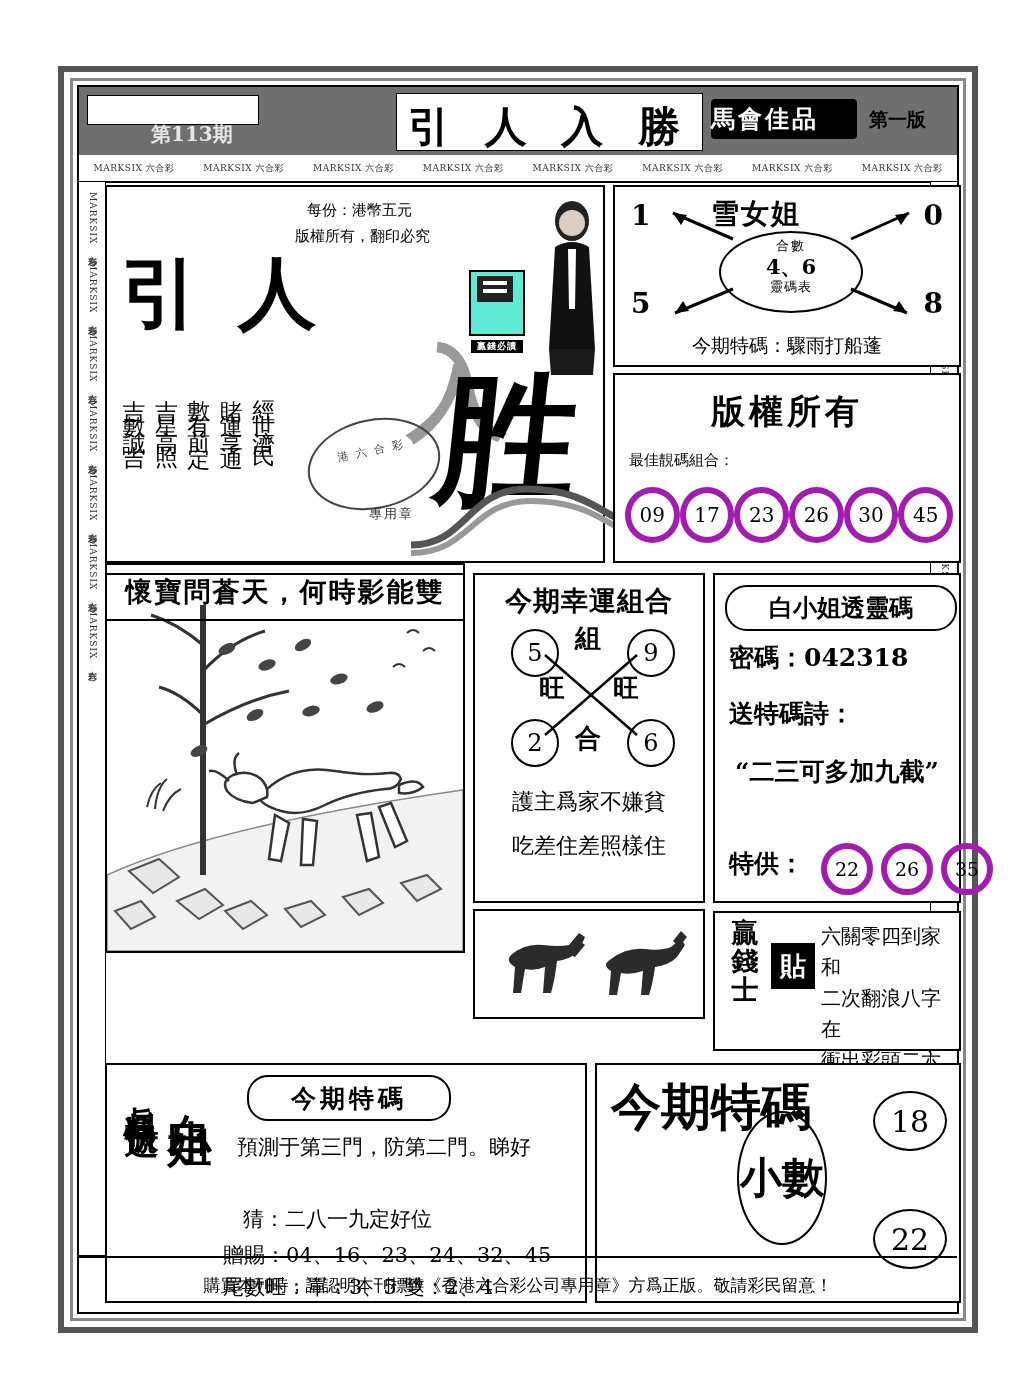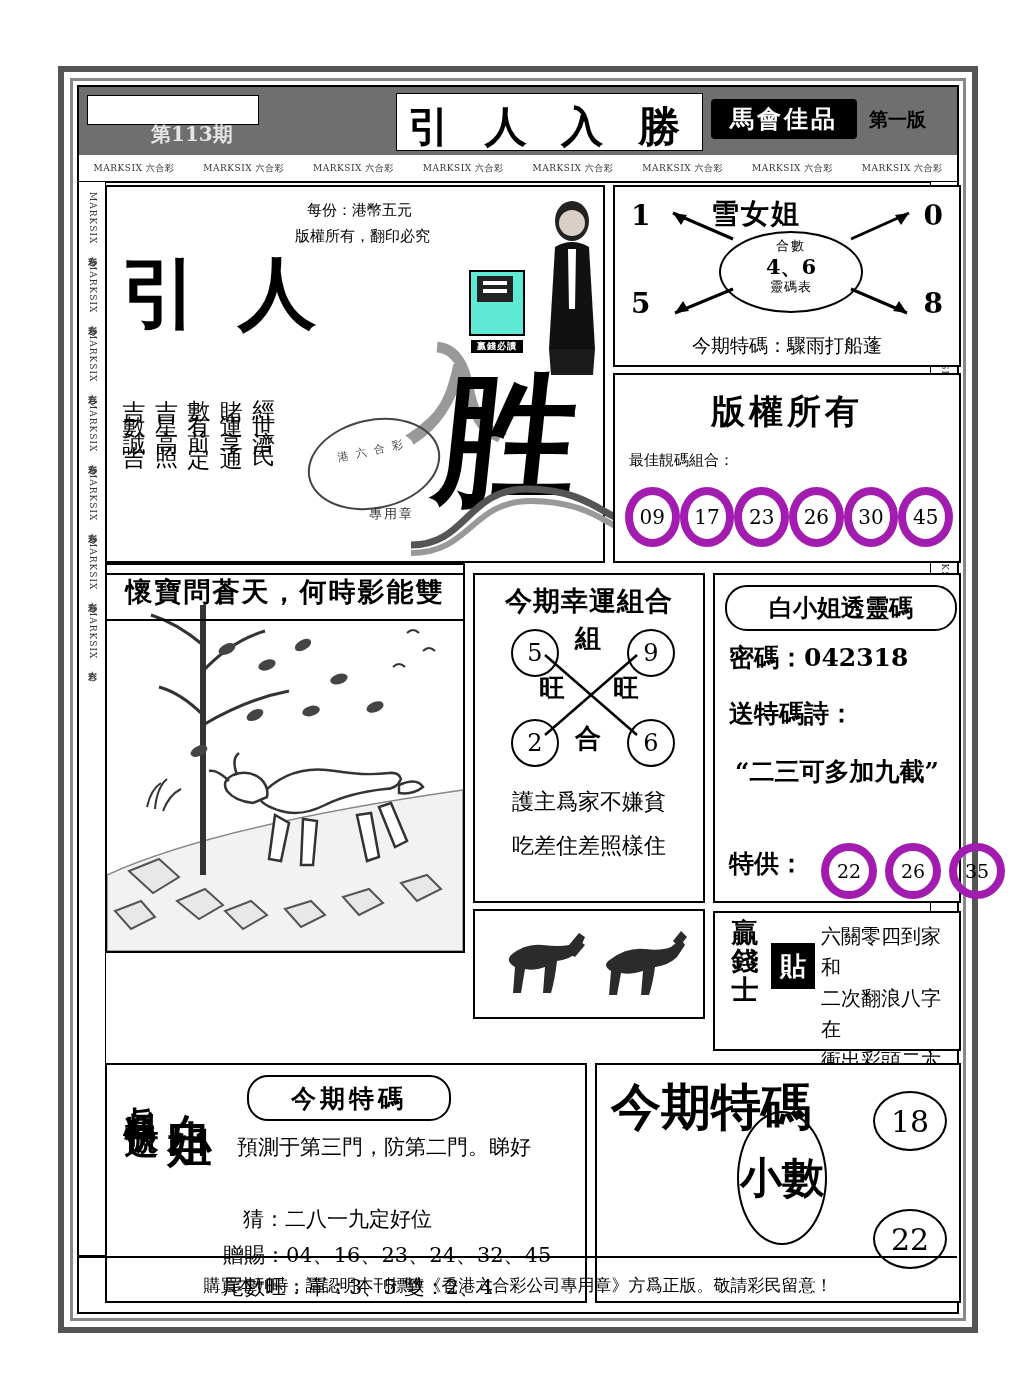--- a/index.html
+++ b/index.html
@@ -10,21 +10,21 @@
   .frame-outer{position:absolute;left:58px;top:66px;width:908px;height:1255px;border:6px solid #555;background:#fff;}
   .frame-mid{position:absolute;left:6px;top:6px;right:6px;bottom:6px;border:3px solid #888;}
   .frame-in{position:absolute;left:4px;top:4px;right:4px;bottom:4px;border:2px solid #000;background:#fff;}
 
   
   .header{position:absolute;left:0;top:0;width:100%;height:68px;background:#6f6f6f;border-bottom:2px solid #000;}
   .issue-box{position:absolute;left:8px;top:8px;width:170px;height:28px;background:#fff;border:1px solid #000;}
   .issue-text{position:absolute;left:72px;top:34px;font-size:20px;font-weight:bold;color:#e5e5e5;font-family:"DejaVu Serif","Liberation Serif",serif;}
   .title-white{position:absolute;left:317px;top:6px;width:305px;height:56px;background:#fff;border:1px solid #000;}
   .main-title{position:absolute;left:320px;top:12px;width:300px;text-align:center;font-size:42px;font-weight:bold;letter-spacing:10px;font-family:"DejaVu Serif","Liberation Serif",serif;color:#000;}
-  .brand-box{position:absolute;left:632px;top:12px;width:146px;height:40px;background:#000;border-radius:4px;display:flex;align-items:center;justify-content:center;}
+  .brand-box{position:absolute;left:632px;top:12px;width:146px;height:40px;background:#000;border-radius:4px;display:flex;align-items:center;}
   .brand-box span{color:#fff;font-size:24px;font-weight:bold;letter-spacing:3px;font-family:"DejaVu Serif","Liberation Serif",serif;}
   .edition{position:absolute;left:790px;top:20px;font-size:19px;font-weight:bold;color:#000;font-family:"DejaVu Serif","Liberation Serif",serif;}
 
   
   .marks-strip{position:absolute;left:0;top:68px;width:100%;height:26px;border-bottom:2px solid #000;display:flex;align-items:center;justify-content:space-around;background:#fff;}
   .marks-strip .m{font-size:9px;letter-spacing:0.5px;color:#333;font-family:"DejaVu Serif","Liberation Serif",serif;white-space:nowrap;}
 
   
   .rail{position:absolute;top:94px;width:26px;bottom:56px;border:1px solid #000;background:#fff;overflow:hidden;}
   .rail.left{left:0;border-left:none;}
@@ -63,21 +63,21 @@
   .snow-oval .l1{font-size:13px;margin-top:4px;letter-spacing:2px;}
   .snow-oval .l2{font-size:21px;font-weight:bold;font-family:"DejaVu Serif","Liberation Serif",serif;line-height:1.1;}
   .snow-oval .l3{font-size:13px;letter-spacing:1px;}
   .snow-bottom{position:absolute;left:0;top:146px;width:100%;text-align:center;font-size:19px;font-family:"DejaVu Serif","Liberation Serif",serif;}
 
   
   #richBox{left:508px;top:192px;width:348px;height:190px;}
   .rich-title{position:absolute;left:0;top:14px;width:100%;text-align:center;font-size:34px;font-weight:bold;font-family:"DejaVu Serif","Liberation Serif",serif;letter-spacing:4px;}
   .rich-sub{position:absolute;left:14px;top:76px;font-size:15px;font-family:"DejaVu Serif","Liberation Serif",serif;}
   .ball-row{position:absolute;left:10px;top:112px;width:328px;display:flex;justify-content:space-between;}
-  .ball{width:44px;height:44px;border:8px solid #a21caf;border-radius:50%;display:flex;align-items:center;justify-content:center;font-size:20px;font-family:"DejaVu Serif","Liberation Serif",serif;}
+  .ball{width:44px;height:44px;border:6px solid #a21caf;border-radius:50%;display:flex;align-items:center;justify-content:center;font-size:20px;font-family:"DejaVu Serif","Liberation Serif",serif;}
 
   
   #picBox{left:0;top:392px;width:360px;height:380px;}
   .pic-caption{position:absolute;left:0;top:382px;width:360px;height:58px;border:2px solid #000;box-sizing:border-box;display:flex;align-items:center;justify-content:center;font-size:27px;font-weight:bold;font-family:"DejaVu Serif","Liberation Serif",serif;letter-spacing:2px;}
 
   
   #luckyBox{left:368px;top:392px;width:232px;height:330px;}
   .lucky-title{position:absolute;left:0;top:8px;width:100%;text-align:center;font-size:27px;font-weight:bold;font-family:"DejaVu Serif","Liberation Serif",serif;letter-spacing:1px;}
   .lk-circ{position:absolute;width:44px;height:44px;border:2px solid #000;border-radius:50%;display:flex;align-items:center;justify-content:center;font-size:24px;font-family:"DejaVu Serif","Liberation Serif",serif;}
   .lk-ch{position:absolute;font-size:26px;font-weight:bold;font-family:"DejaVu Serif","Liberation Serif",serif;}

